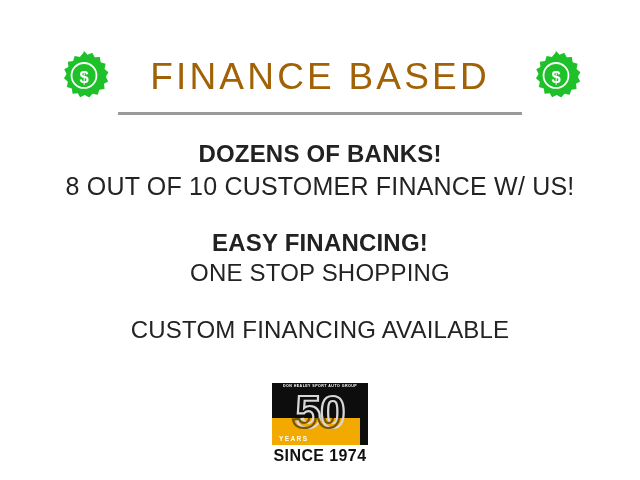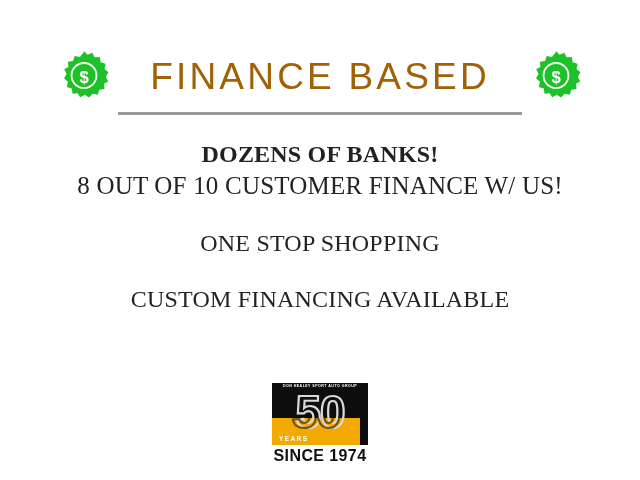--- a/index.html
+++ b/index.html
@@ -57,21 +57,20 @@
     margin-bottom:0;
   }
 
   
   .blocks{
     width:640px;
     margin-top:24px;
     display:flex;
     flex-direction:column;
     align-items:center;
-    font-family:Liberation Serif, serif;
   }
   .block{
     width:640px;
     text-align:center;
     margin-bottom:26px;
   }
   .block:last-child{margin-bottom:0;}
   .headline{
     font-size:24px;
     font-weight:bold;
@@ -203,20 +202,21 @@
   <div class="divider"></div>
 
   <div class="blocks">
 
     <div class="block wide">
       <div class="headline">DOZENS OF BANKS!</div>
       <div class="subline">8 OUT OF 10 CUSTOMER FINANCE W/ US!</div>
     </div>
 
     <div class="block">
+      <div class="headline">EASY FINANCING!</div>
       <div class="subline">ONE STOP SHOPPING</div>
     </div>
 
     <div class="block">
       <div class="subline">CUSTOM FINANCING AVAILABLE</div>
     </div>
 
   </div>
 
   <div class="logo-wrap">

